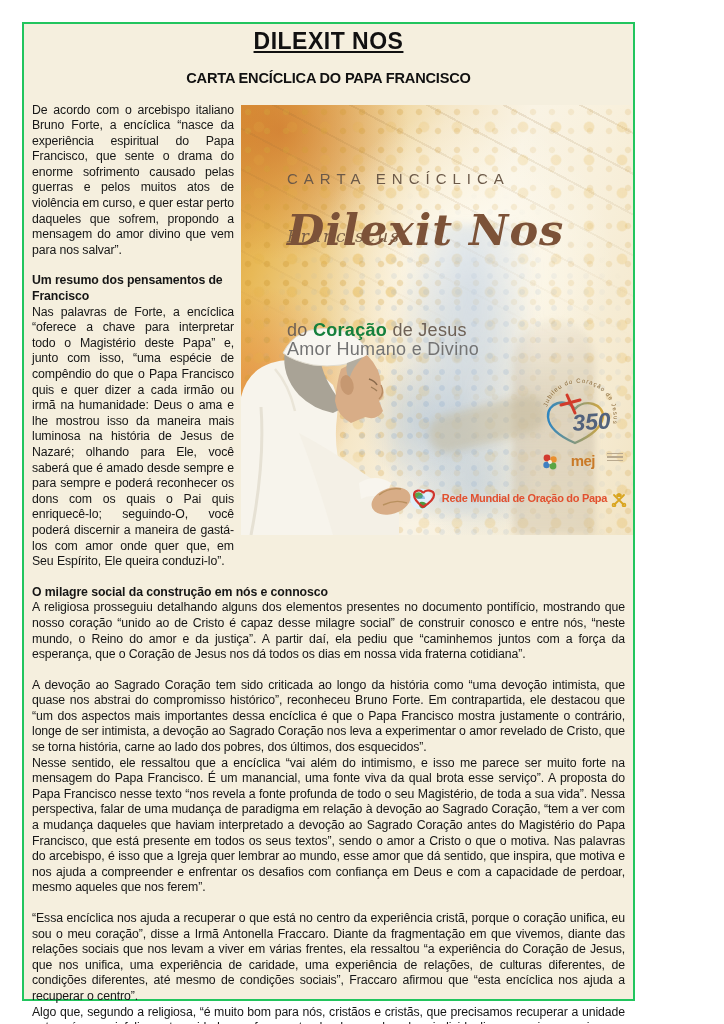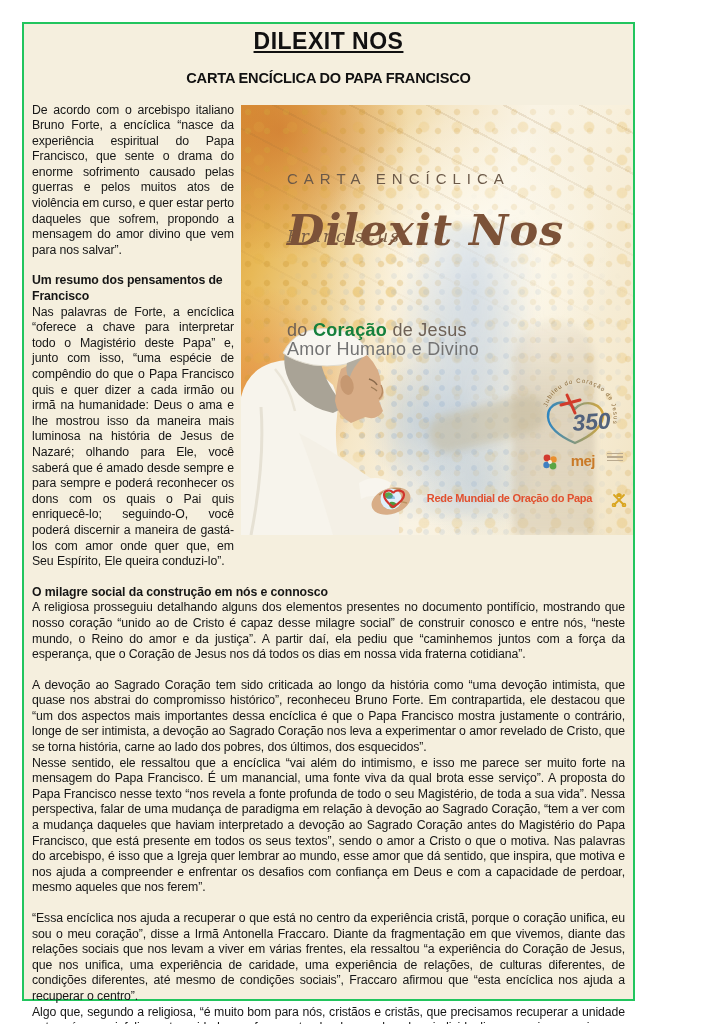--- a/index.html
+++ b/index.html
@@ -104,21 +104,21 @@
   }
   .tagline1 { top:196px; font-size:18px; color:#737373; letter-spacing:.3px;margin-top:41px; }
   .tagline2 { top:218px; font-size:18px; color:#6e6156; letter-spacing:.3px; }
   .tagline2 b { color:#15803d; }
   
   .logo-350 { position:absolute; right:8px; top:268px; width:92px; height:80px; }
   .logo-mej { position:absolute; right:10px; top:348px; display:flex; gap:12px; }
   .mej-word { font-weight:bold; font-size:15px; color:#c97a28; letter-spacing:-0.5px; }
   .mej-fine { display:flex; flex-direction:column; gap:2px; }
   .mej-fine i { display:block; width:16px; height:1.5px; background:#b9a98e; }
-  .logo-rmop { position:absolute; right:6px; top:380px; display:flex; align-items:center; gap:19px; }
+  .logo-rmop { position:absolute; right:6px; top:380px; display:flex; align-items:center; gap:4px; }
   .rmop-text { font-weight:bold; font-size:11px; color:#e2502e; letter-spacing:-0.3px; white-space:nowrap; }
   
   .clearfix::after { content:""; display:block; clear:both; }
 </style>
 </head>
 <body>
 
 <div class="page">
 
   <div class="hdr">

